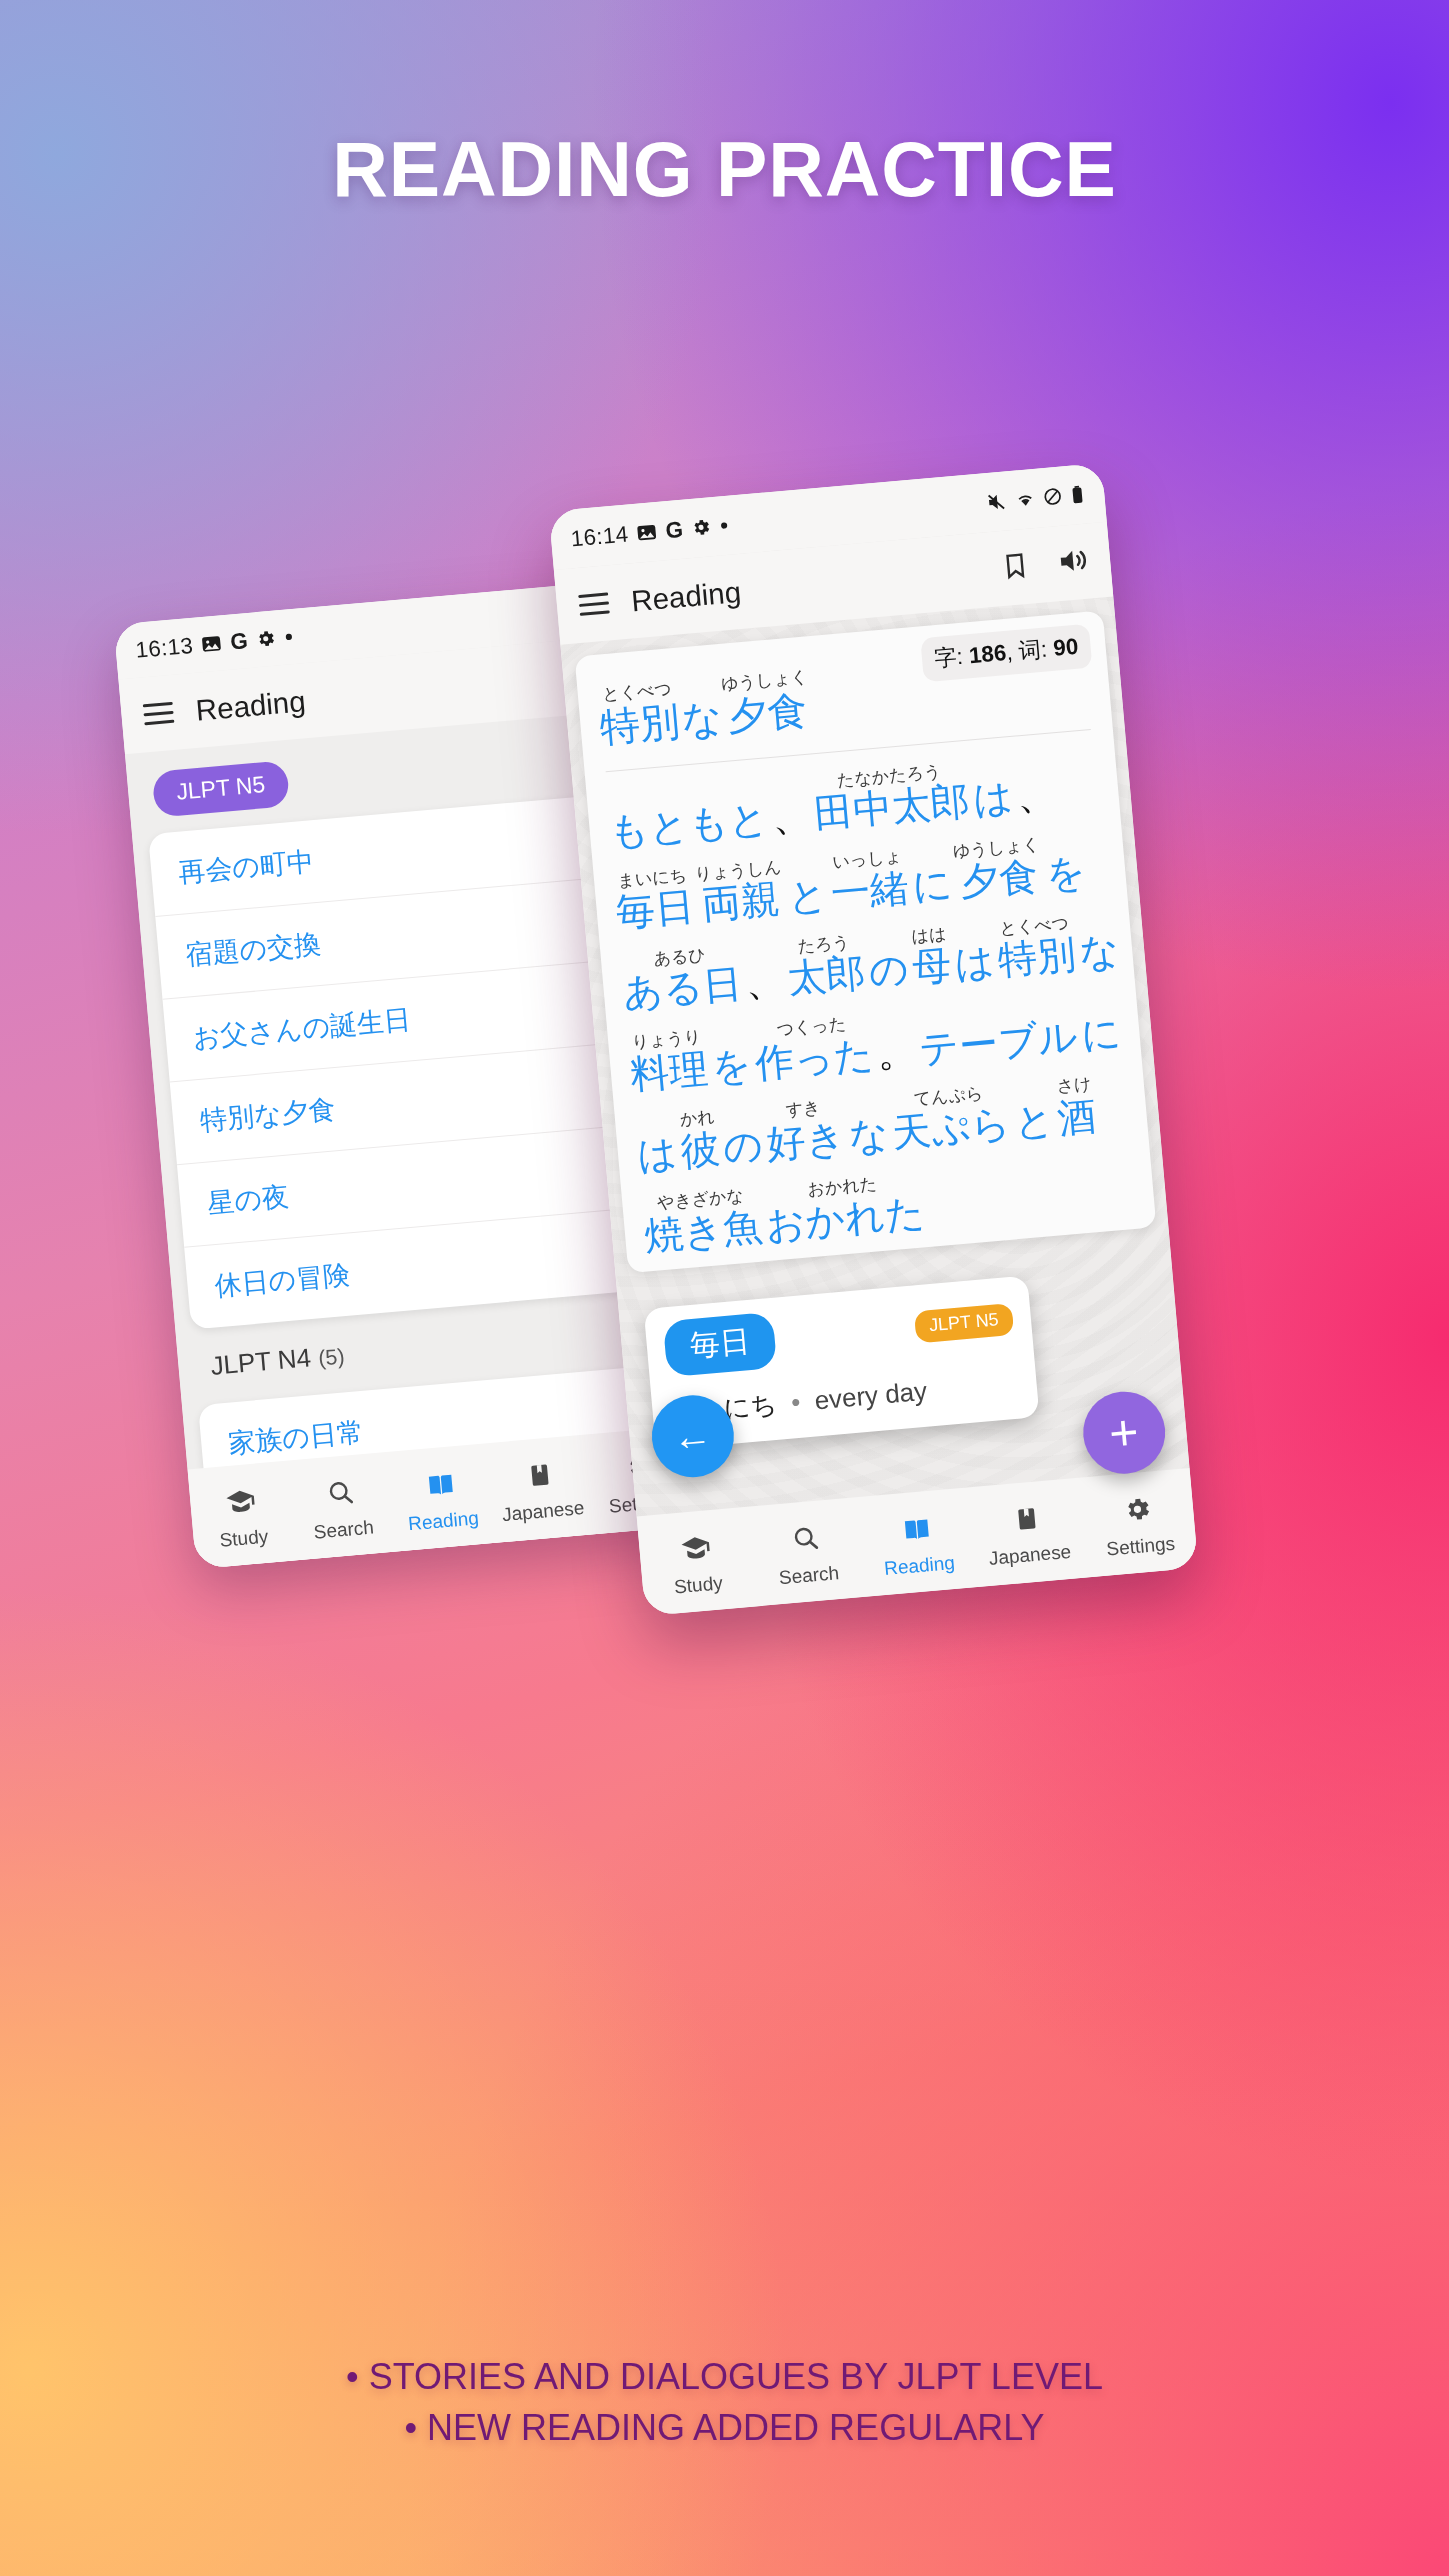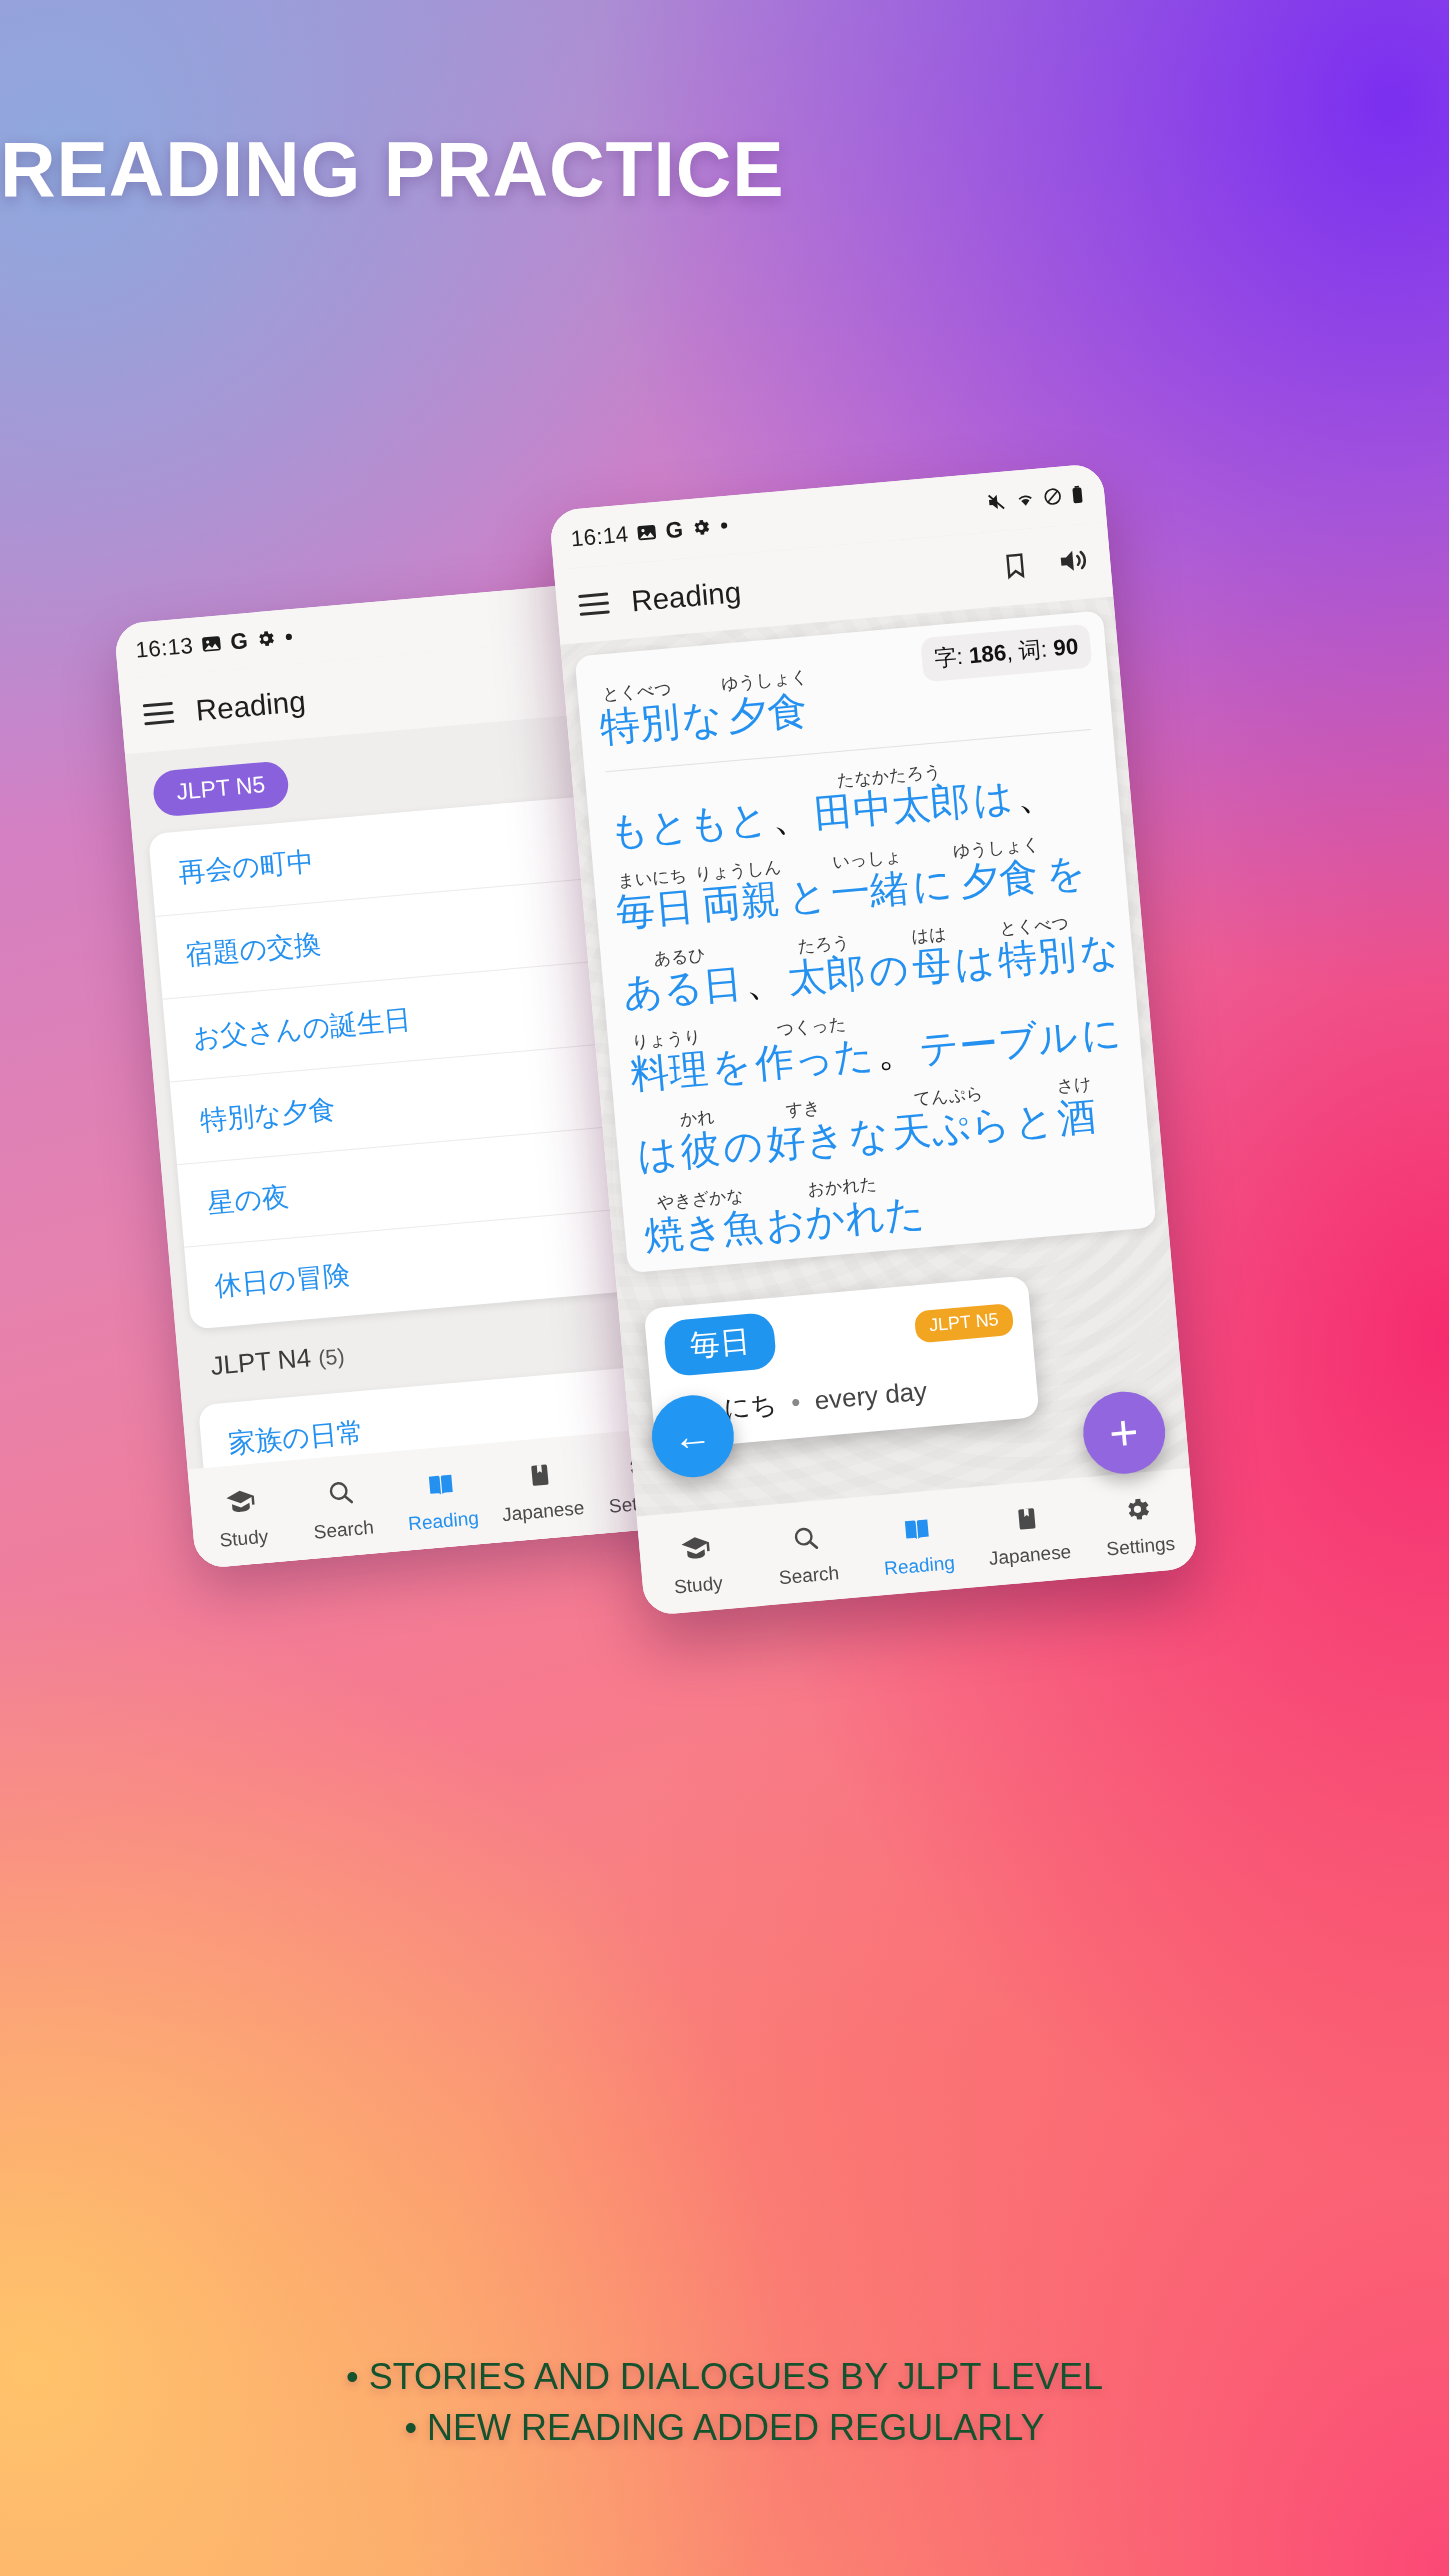--- a/index.html
+++ b/index.html
@@ -19,33 +19,34 @@
       radial-gradient(95% 55% at 4% 6%, #8fa8dd 0%, rgba(143,168,221,0) 48%),
       radial-gradient(90% 60% at 100% 52%, #f62b6f 0%, rgba(246,43,111,0) 55%),
       radial-gradient(95% 55% at 2% 92%, #ffc46b 0%, rgba(255,196,107,0) 55%),
       radial-gradient(120% 80% at 100% 100%, #fb4876 0%, rgba(251,72,118,0) 60%),
       linear-gradient(165deg, #a88ed4 0%, #cf7fc8 24%, #e682ae 44%, #f77a8e 62%, #fa8a74 78%, #fbb06d 100%);
   }
 
   
   .headline {
     position: absolute; top: 125px; left: 0; right: 0;
+    text-align: center;
     color: #ffffff;
     font-size: 77px;
     font-weight: bold;
     letter-spacing: 0.9px;
     text-shadow: 0 3.6px 14.3px rgba(70,20,90,0.28);
     white-space: nowrap;
   }
 
   
   .footer {
     position: absolute; bottom: 123px; left: 0; right: 0;
     text-align: center;
-    color: #14532d;
+    color: #701a75;
     font-size: 36px;
     line-height: 1.42;
     font-weight: normal;
     text-shadow: 0 2.7px 9px rgba(150,50,70,0.32);
     white-space: nowrap;
   }
 
   
   .phone {
     position: absolute;

